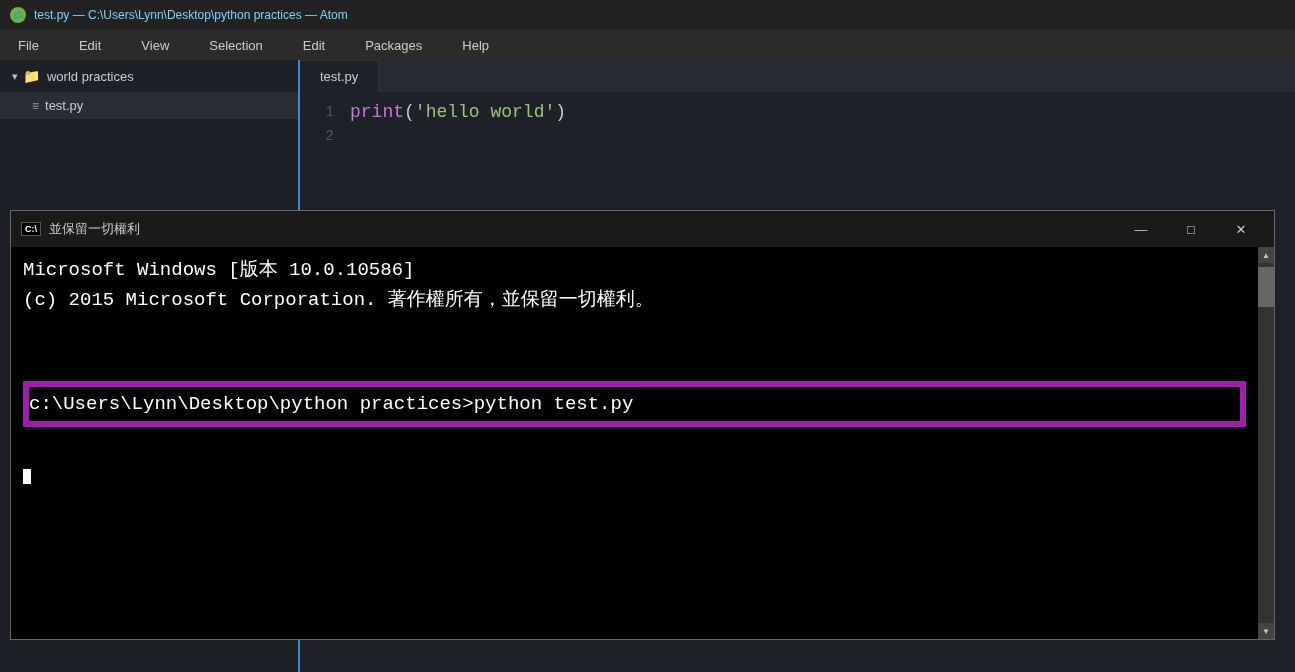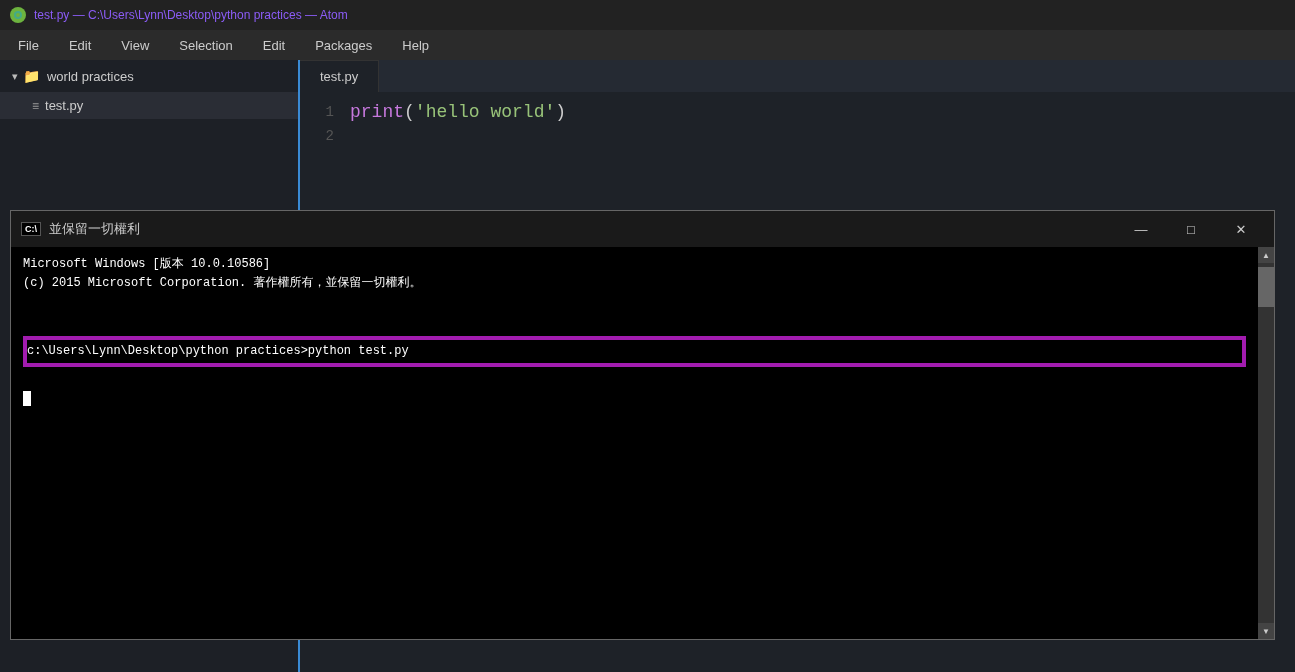--- a/index.html
+++ b/index.html
@@ -11,21 +11,21 @@
       background: #1e2228;
     }
 
     
     .title-bar {
       background: #222;
       height: 30px;
       display: flex;
       align-items: center;
       padding: 0 10px;
-      color: #8b5cf6;
+      color: #7dd3fc;
       font-size: 12px;
     }
     .title-bar-logo {
       width: 16px;
       height: 16px;
       border-radius: 50%;
       background: #6db33f;
       margin-right: 8px;
       display: flex;
       align-items: center;
@@ -34,21 +34,21 @@
 
     
     .menu-bar {
       background: #2b2b2b;
       height: 30px;
       display: flex;
       align-items: center;
       padding: 0 8px;
       color: #ccc;
       font-size: 13px;
-      gap: 10px;
+      gap: 20px;
     }
     .menu-item {
       padding: 4px 10px;
       cursor: pointer;
       border-radius: 3px;
     }
 
     
     .editor-area {
       display: flex;
@@ -200,21 +200,21 @@
     .cmd-body {
       flex: 1;
       display: flex;
       overflow: hidden;
     }
     .cmd-text-area {
       flex: 1;
       padding: 8px 12px;
       color: #fff;
       font-family: 'Consolas', 'Courier New', monospace;
-      font-size: 12px;
+      font-size: 19px;
       line-height: 1.6;
       overflow: hidden;
     }
     .cmd-scrollbar {
       width: 16px;
       background: #222;
       display: flex;
       flex-direction: column;
       align-items: center;
     }
@@ -249,21 +249,21 @@
       align-items: center;
       justify-content: center;
       font-size: 8px;
       color: #ccc;
       cursor: pointer;
       flex-shrink: 0;
     }
 
     
     .cmd-highlighted {
-      border: 4px solid #a21caf;
+      border: 6px solid #a21caf;
       margin: 4px 0;
       padding: 2px 0;
     }
 
     .cursor {
       display: inline-block;
       width: 8px;
       height: 15px;
       background: #fff;
       vertical-align: middle;

